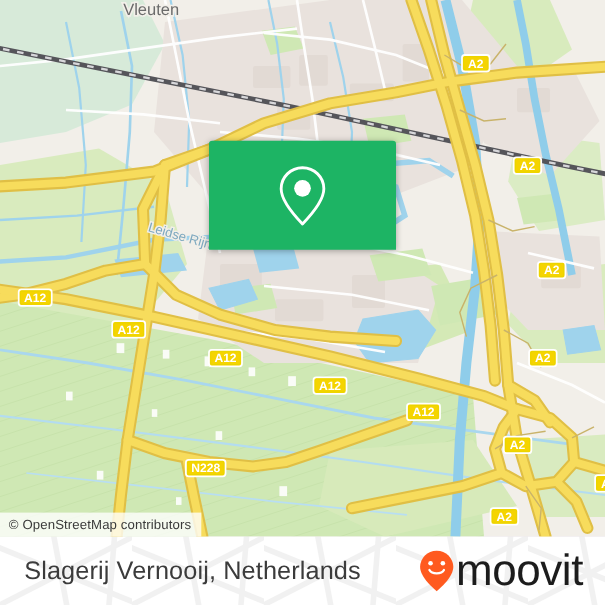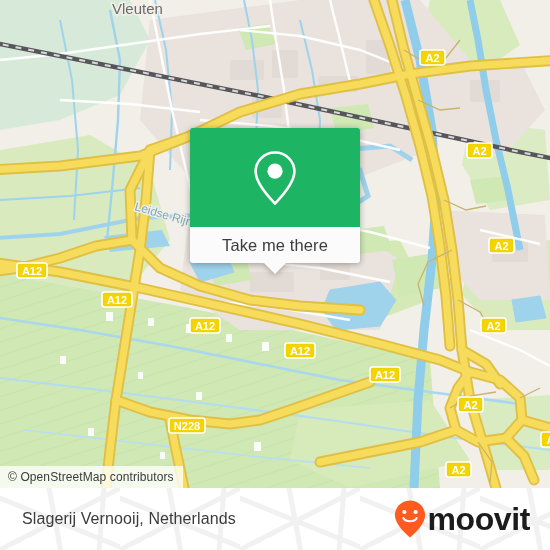--- a/index.html
+++ b/index.html
@@ -50,29 +50,29 @@
   }
 
   
   .footer{
     position:absolute;left:0;top:488px;width:550px;height:62px;
     background:#ffffff;overflow:hidden;
   }
   .footer .wm{position:absolute;left:0;top:-28px;opacity:1;}
   .footer .place{
     position:absolute;left:22px;top:50%;transform:translateY(-50%);
-    font-size:16px;color:#3b3b3b;letter-spacing:.1px;white-space:nowrap;
+    font-size:23px;color:#3b3b3b;letter-spacing:.1px;white-space:nowrap;
   }
   .brand{
     position:absolute;right:20px;top:50%;transform:translateY(-50%);
     display:flex;align-items:center;gap:1px;
   }
   .brand .wordmark{
-    font-size:32px;color:#1c1c1c;letter-spacing:-.4px;line-height:1;
-    font-weight:700;
+    font-size:40px;color:#1c1c1c;letter-spacing:-.4px;line-height:1;
+    font-weight:400;
   }
 </style>
 </head>
 <body>
 
 <div id="app">
 
   <div class="map">
     <svg width="550" height="488" viewBox="0 0 550 488">
       <defs>
@@ -335,24 +335,20 @@
   </div>
 
   <div class="card">
     <div class="card-top">
       <svg width="48" height="58" viewBox="0 0 48 58">
         <path d="M24 3.5 C13.2 3.5 4.6 12 4.6 22.6 C4.6 33.4 18.4 48.8 24 54.6
                  C29.6 48.8 43.4 33.4 43.4 22.6 C43.4 12 34.8 3.5 24 3.5 Z" fill="none" stroke="#ffffff" stroke-width="2.6" stroke-linejoin="round"></path>
         <circle cx="24" cy="22.2" r="7.6" fill="#ffffff"></circle>
       </svg>
     </div>
-    <div class="card-bottom">
-      <span class="label">Take me there</span>
-      <span class="card-tail"></span>
-    </div>
   </div>
 
   <div class="footer">
     <svg class="wm" width="550" height="120">
       <rect width="550" height="120" fill="url(#wmpat)"></rect>
     </svg>
 
     <div class="place">Slagerij Vernooij, Netherlands</div>
 
     <div class="brand">

